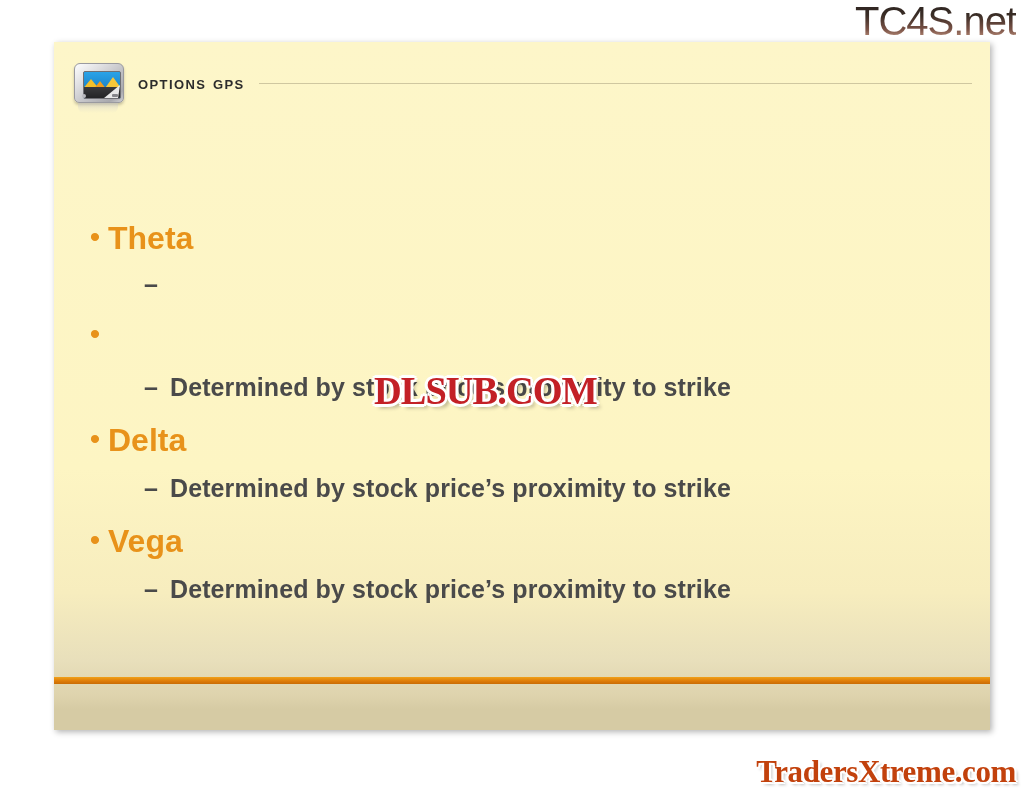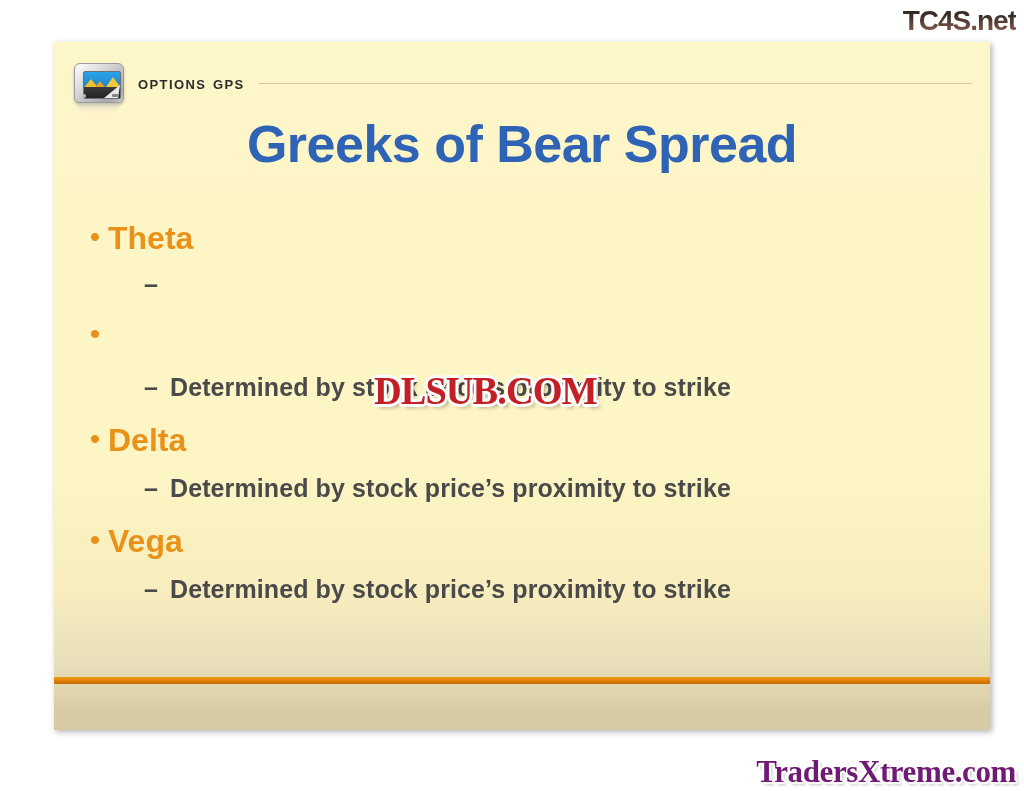--- a/index.html
+++ b/index.html
@@ -14,22 +14,22 @@
     overflow: hidden;
     font-family: "Liberation Sans", sans-serif;
   }
 
   
   #tc4s-brand {
     position: absolute;
     top: 2px;
     right: 8px;
     font-family: "Liberation Sans", sans-serif;
-    font-weight: bold;
-    font-size: 28px;
+    font-weight: normal;
+    font-size: 40px;
     letter-spacing: -1px;
     line-height: 38px;
     background: linear-gradient(180deg, #2b2320 0%, #3a2d26 35%, #7a5246 72%, #c79c86 100%);
     -webkit-background-clip: text;
     background-clip: text;
     color: transparent;
     text-shadow: none;
   }
   #tc4s-brand::after { content: ""; }
 
@@ -252,21 +252,21 @@
 
   
   #tradersxtreme-watermark {
     position: absolute;
     right: 8px;
     bottom: 4px;
     font-family: "Liberation Serif", serif;
     font-weight: bold;
     font-size: 31px;
     letter-spacing: -0.4px;
-    color: #701a75;
+    color: #c2410c;
     text-shadow:
       -1.5px -1.5px 0 #ffffff,  1.5px -1.5px 0 #ffffff,
       -1.5px  1.5px 0 #ffffff,  1.5px  1.5px 0 #ffffff,
       -2.2px  0   0 #ffffff,  2.2px  0   0 #ffffff,
        0   -2.2px 0 #ffffff,  0    2.2px 0 #ffffff,
        3px  3px 3px rgba(0,0,0,0.25);
     white-space: nowrap;
     line-height: 1;
   }
 </style>
@@ -293,21 +293,20 @@
         <div class="dev-dot"></div>
       </div>
       <div class="dev-reflect"></div>
     </div>
 
     <div id="brand-wordmark">Options GPS</div>
 
     <div id="header-rule"></div>
   </div>
 
-  <div id="slide-title">Greeks of Bear Spread</div>
 
   <div id="body-list">
 
     <div class="greek-group">
       <div class="l1-row">
         <span class="l1-bullet">•</span>
         <span class="l1-text">Theta</span>
       </div>
       <div class="l2-row">
         <span class="l2-dash">–</span>

